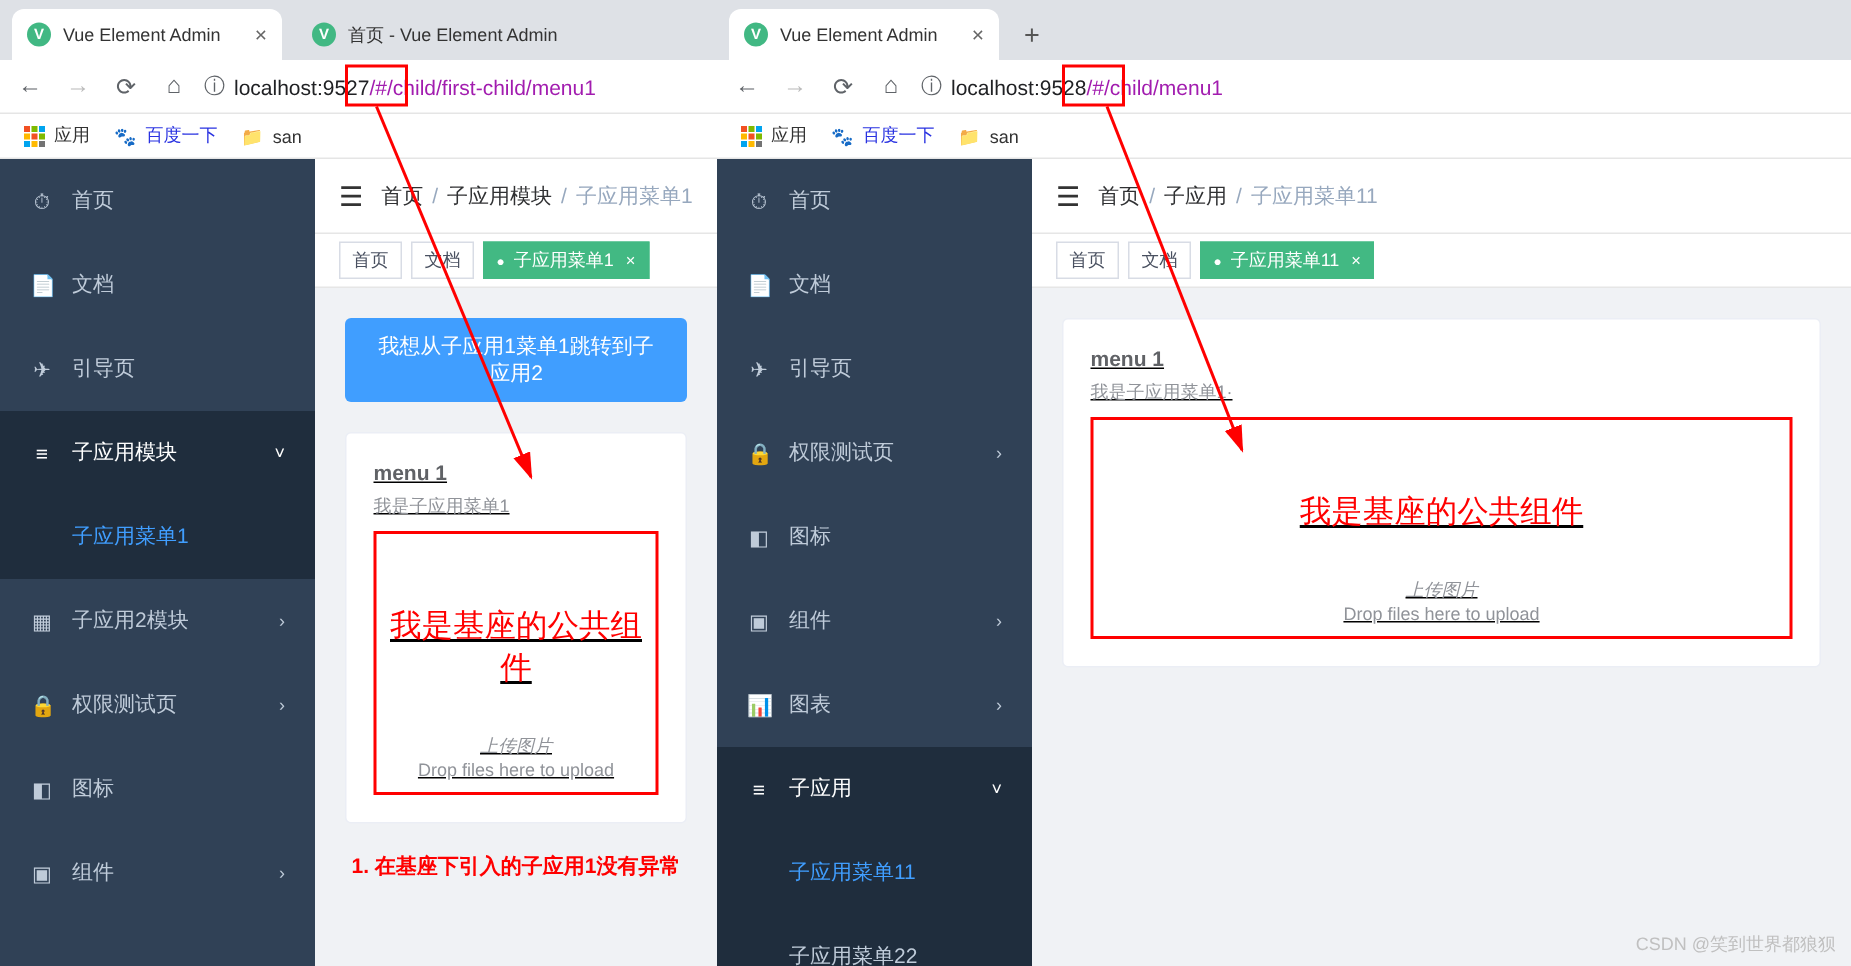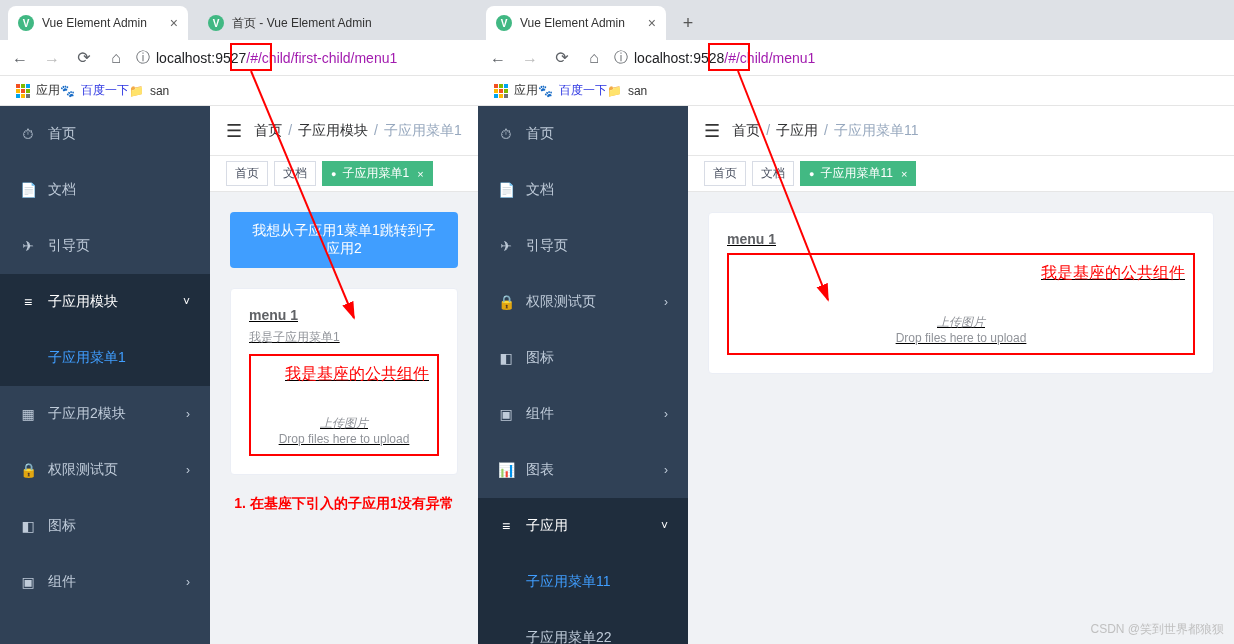--- a/index.html
+++ b/index.html
@@ -16,21 +16,21 @@
 .tab .close { margin-left: auto; color: #666; font-size: 14px; padding-left: 8px; }
 .new-tab { width: 28px; height: 28px; display: flex; align-items: center; justify-content: center; color: #555; font-size: 18px; margin-left: 4px; margin-bottom: 3px; }
 
 .addr-bar { height: 36px; background: #fff; display: flex; align-items: center; padding: 0 8px; border-bottom: 1px solid #e5e5e5; gap: 8px; }
 .nav-btn { width: 24px; height: 24px; display: flex; align-items: center; justify-content: center; color: #5f6368; font-size: 16px; }
 .url-text { font-size: 14px; color: #202124; display: flex; align-items: center; gap: 6px; }
 .url-text .info { color: #5f6368; display: inline-flex; align-items: center; }
 .url-text .host { color: #202124; }
 .url-text .path { color: #a21caf; }
 
-.bm-bar { height: 30px; background: #fff; display: flex; align-items: center; padding: 0 16px; font-size: 12px; border-bottom: 1px solid #e5e5e5; }
+.bm-bar { height: 30px; background: #fff; display: flex; align-items: center; padding: 0 16px; gap: 16px; font-size: 12px; border-bottom: 1px solid #e5e5e5; }
 .bm-item { display: flex; align-items: center; gap: 6px; color: #333; }
 .bm-apps { color: #333; }
 .bm-baidu { color: #2932e1; }
 
 
 .app { flex: 1; display: flex; overflow: hidden; background: #f0f2f5; }
 .sidebar { width: 210px; background: #304156; color: #bfcbd9; overflow-y: auto; font-size: 14px; }
 .side-item { height: 56px; display: flex; align-items: center; padding: 0 20px; gap: 12px; cursor: pointer; }
 .side-item.sub { padding-left: 48px; background: #1f2d3d; }
 .side-item.active { background: #1f2d3d; color: #fff; }
@@ -51,21 +51,21 @@
 .vtab.green { background: #42b983; border-color: #42b983; color: #fff; display: flex; align-items: center; gap: 6px; }
 .vtab.green::before { content: "●"; font-size: 9px; }
 .vtab.green .x { font-size: 11px; margin-left: 2px; }
 
 .content { flex: 1; padding: 20px; background: #f0f2f5; overflow: hidden; }
 .btn-primary { background: #409eff; color: #fff; border: none; padding: 10px 18px; font-size: 14px; border-radius: 4px; margin-bottom: 20px; }
 .card { background: #fff; border: 1px solid #ebeef5; border-radius: 4px; padding: 18px; text-decoration: underline; }
 .card h4 { font-size: 14px; color: #606266; font-weight: 600; margin-bottom: 6px; }
 .card .sub { font-size: 12px; color: #909399; margin-bottom: 8px; }
 .redbox { border: 2px solid red; padding: 8px; }
-.redbox .title { color: red; font-size: 16px; text-align: right; margin-bottom: 30px; }
+.redbox .title { color: red; font-size: 21px; text-align: center; margin-bottom: 30px; margin-top: 39px; }
 .upload { text-align: center; font-size: 12px; color: #909399; }
 .upload .em { font-style: italic; }
 .caption { color: red; text-align: center; font-size: 14px; margin-top: 20px; font-weight: bold; }
 
 
 .annot-box { position: absolute; border: 2px solid red; pointer-events: none; z-index: 100; }
 svg.arrow-svg { position: absolute; pointer-events: none; z-index: 99; }
 .watermark { position: absolute; right: 10px; bottom: 6px; font-size: 12px; color: #c0c0c0; z-index: 200; }
 </style>
 </head>
@@ -295,20 +295,21 @@
         <span class="vtab">首页</span>
         <span class="vtab">文档</span>
         <span class="vtab green">
             <span>子应用菜单11</span>
             <span class="x">×</span>
           </span>
       </div>
       <div class="content">
         <div class="card">
           <h4>menu 1</h4>
+          <div class="sub">我是子应用菜单1·</div>
           <div class="redbox">
             <div class="title">我是基座的公共组件</div>
             <div class="upload">
               <div class="em">上传图片</div>
               <div>Drop files here to upload</div>
             </div>
           </div>
         </div>
       </div>
     </div>

